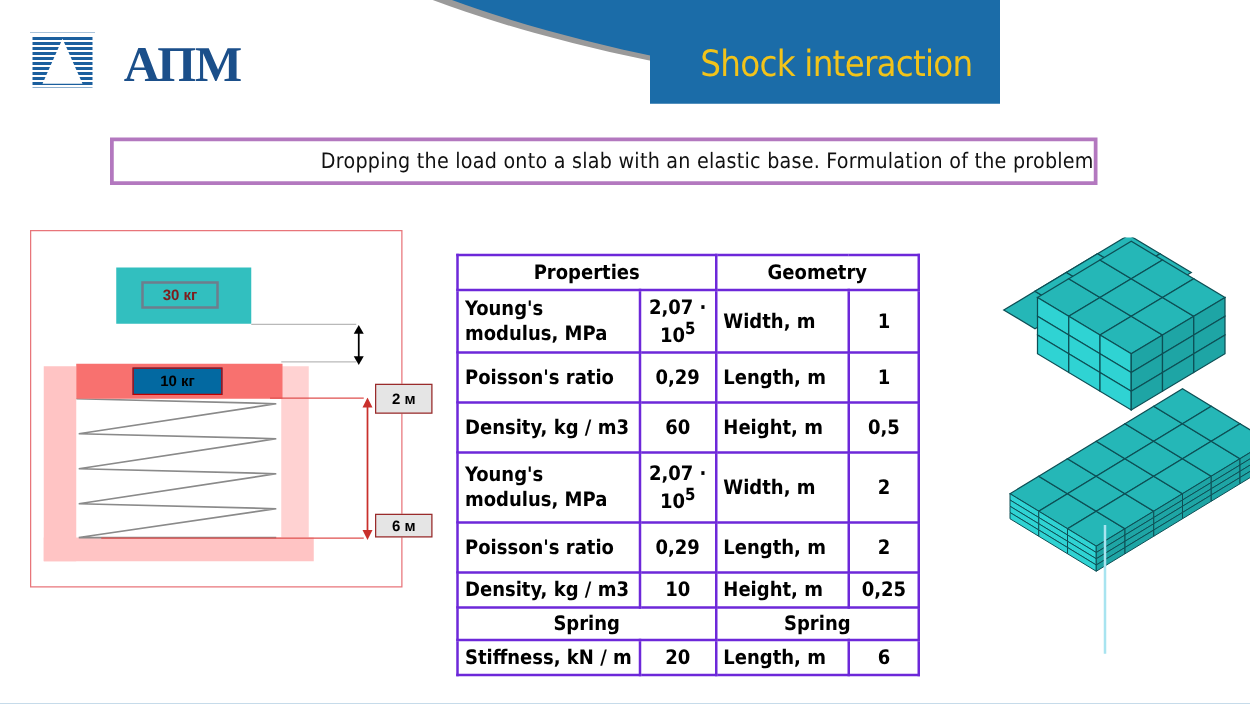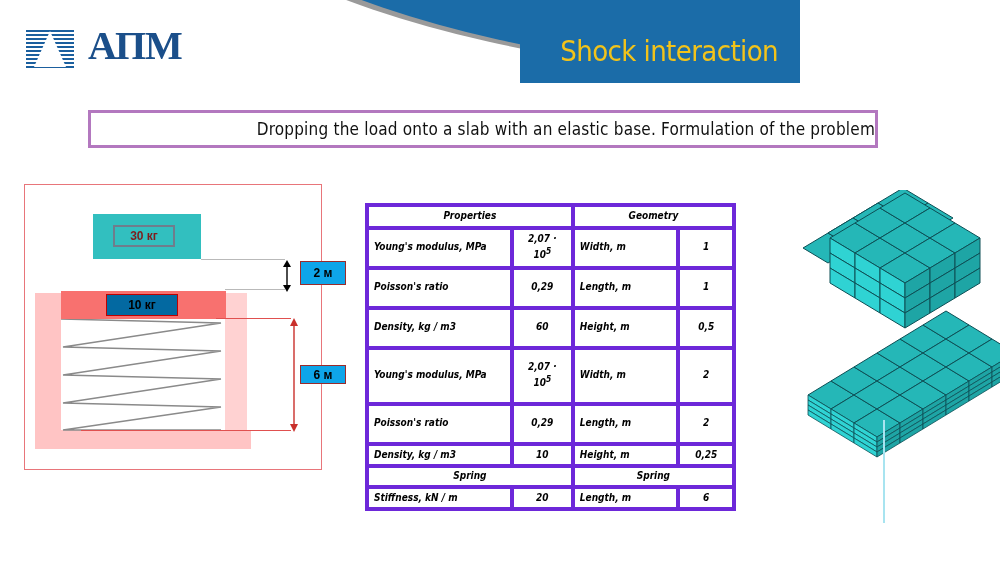--- a/index.html
+++ b/index.html
@@ -26,21 +26,21 @@
     position:absolute;left:520px;top:0;width:480px;height:83px;background:#1b6ca8;
   }
   #slide-title{
     position:absolute;right:22px;top:34px;
     color:#f2c31a;font-size:29px;letter-spacing:-0.6px;
     font-family:"DejaVu Sans Condensed","Liberation Sans",sans-serif;
     font-weight:400;white-space:nowrap;
   }
 
   
-  #logo{position:absolute;left:24px;top:26px;display:flex;align-items:flex-start;gap:12px;}
+  #logo{position:absolute;left:24px;top:26px;display:flex;align-items:flex-end;gap:23px;}
   #logo-mark{
     position:relative;width:52px;height:46px;overflow:hidden;
     background:repeating-linear-gradient(to bottom,#1b5f9e 0px,#1b5f9e 2px,#ffffff 2px,#ffffff 4px);
   }
   #logo-mark:before{
     content:"";position:absolute;left:50%;top:5px;transform:translateX(-50%);
     width:0;height:0;border-left:16px solid transparent;border-right:16px solid transparent;
     border-bottom:36px solid #ffffff;
   }
   #logo-mark:after{
@@ -87,36 +87,36 @@
   #spring-svg{left:36px;top:132px;}
   .lead-line{background:#b9b9b9;height:1px;}
   #lead-top{left:176px;top:74px;width:84px;}
   #lead-mid{left:200px;top:104px;width:60px;}
   #dim2-arrow{left:255px;top:75px;}
   .redline{background:#e0504f;height:1px;}
   #red-lead-1{left:191px;top:133px;width:75px;}
   #red-lead-2{left:56px; top:245px;width:210px;}
   #dim6-arrow{left:262px;top:133px;}
   .dim-box{
-    border:1px solid #9a2b2b;box-sizing:border-box;background:#0ea5e9;
+    border:1px solid #9a2b2b;box-sizing:border-box;background:#e5e5e5;
     display:flex;align-items:center;justify-content:center;
-    font-size:12px;font-weight:bold;color:#000000;
+    font-size:12px;font-weight:bold;color:#000000;margin-top:46px;
   }
   #dim2-box{left:275px;top:76px;width:46px;height:24px;}
   #dim6-box{left:275px;top:180px;width:46px;height:19px;}
 
   
   #props-table{
     position:absolute;left:365px;top:203px;width:371px;
     border-collapse:collapse;
     font-family:"DejaVu Sans Condensed","Liberation Sans",sans-serif;
   }
   #props-table td{
-    border:4px solid #6d28d9;font-size:10px;color:#000000;
-    padding:3px 5px;line-height:1.25;vertical-align:middle;font-style:italic;
+    border:2px solid #6d28d9;font-size:16px;color:#000000;
+    padding:3px 5px;line-height:1.25;vertical-align:middle;
   }
   #props-table td.sec{text-align:center;font-weight:bold;padding:2px 4px;}
   #props-table td.hd{text-align:center;font-weight:bold;}
   #props-table td.lbl{text-align:left;font-weight:bold;}
   #props-table td.val{text-align:center;font-weight:bold;}
   .c-lbl{width:150px;} .c-val{width:53px;} .c-lbl2{width:104px;} .c-val2{width:46px;}
   .tall{height:40px;}
   .tall2{height:56px;}
 
   

